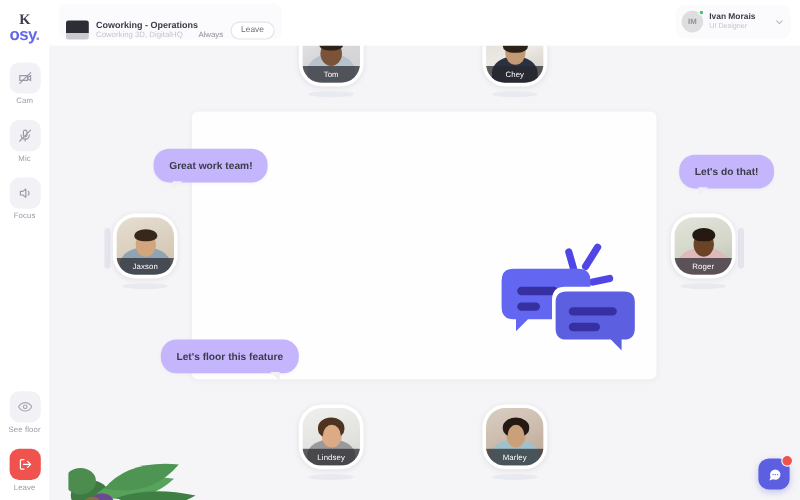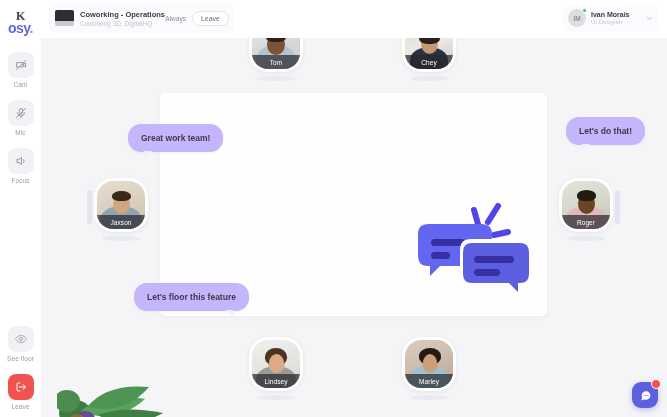--- a/index.html
+++ b/index.html
@@ -64,21 +64,21 @@
   .topbar {
     position: absolute; left: 41px; top: 0; right: 0; height: 38px;
     background: #ffffff;
     z-index: 30;
   }
   .room-card {
     position: absolute; left: 8px; top: 3px;
     height: 30px; width: 186px;
     background: #fbfbfd;
     border-radius: 7px;
-    display: flex; align-items: center;
+    display: flex; align-items: flex-end;
     padding: 0 6px;
   }
   .room-thumb {
     width: 19px; height: 16px; border-radius: 2px;
     background: linear-gradient(#2d2d36 0%, #2d2d36 68%, #c9c9d2 68%, #c9c9d2 100%);
     flex: 0 0 auto;
   }
   .room-text { margin-left: 6px; flex: 1 1 auto; min-width: 0; }
   .room-title { font-size: 7.5px; color: #3b3b48; font-weight: 600; white-space: nowrap; }
   .room-sub { font-size: 6.5px; color: #c4c4cf; margin-top: 1px; white-space: nowrap; }
@@ -434,21 +434,21 @@
           <div class="p-hair" style="left:14px;top:8px;width:22px;height:16px;background:#241913"></div>
           <div class="p-head" style="left:18px;top:14px;width:14px;height:18px;background:#caa07a"></div>
           <div class="nameplate">Marley</div>
         </div>
       </div>
       <div class="shadow"></div>
     </div>
 
     <div class="bubble tail-bl" style="left:87px; top:86px;">Great work team!</div>
 
-    <div class="bubble tail-bl" style="left:525px; top:79px;">Let's do that!</div>
+    <div class="bubble tail-bl" style="left:525px; top:91px;">Let's do that!</div>
 
     <div class="bubble tail-br" style="left:93px; top:245px;">Let's floor this feature</div>
 
     <svg class="plant" width="140" height="70" viewBox="0 0 140 70">
       <ellipse cx="18" cy="56" rx="16" ry="13" fill="#3f7a43"></ellipse>
       <ellipse cx="10" cy="44" rx="13" ry="11" fill="#4c8c4f"></ellipse>
       <path d="M22 56 q22 -22 66 -14 q-26 24 -66 14 z" fill="#58a35c"></path>
       <path d="M30 50 q20 -24 62 -20 q-24 28 -62 20 z" fill="#4e9452"></path>
       <path d="M40 58 q28 -10 66 -2 q-32 18 -66 2 z" fill="#3f7f44"></path>
       <ellipse cx="28" cy="62" rx="10" ry="8" fill="#6b4b8f"></ellipse>

